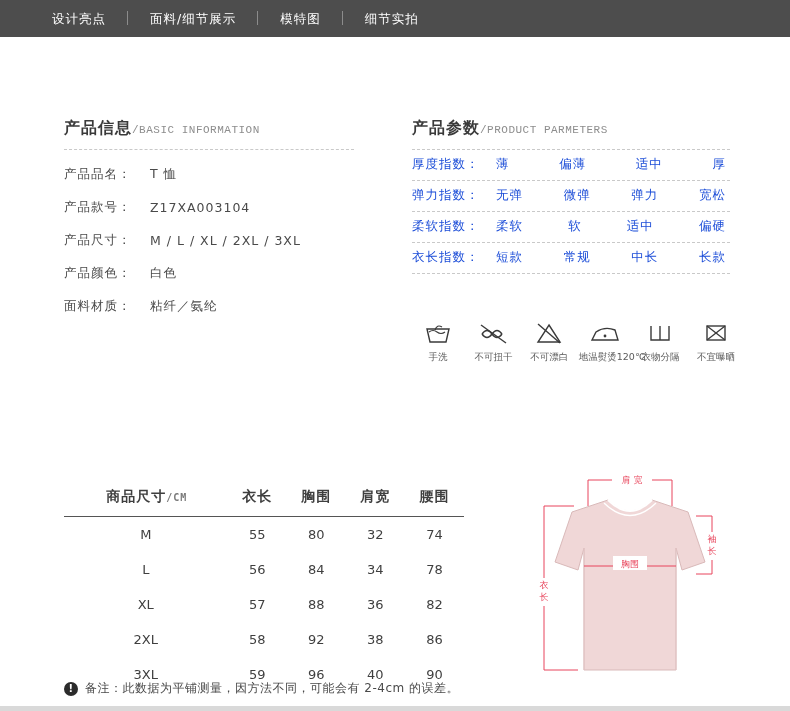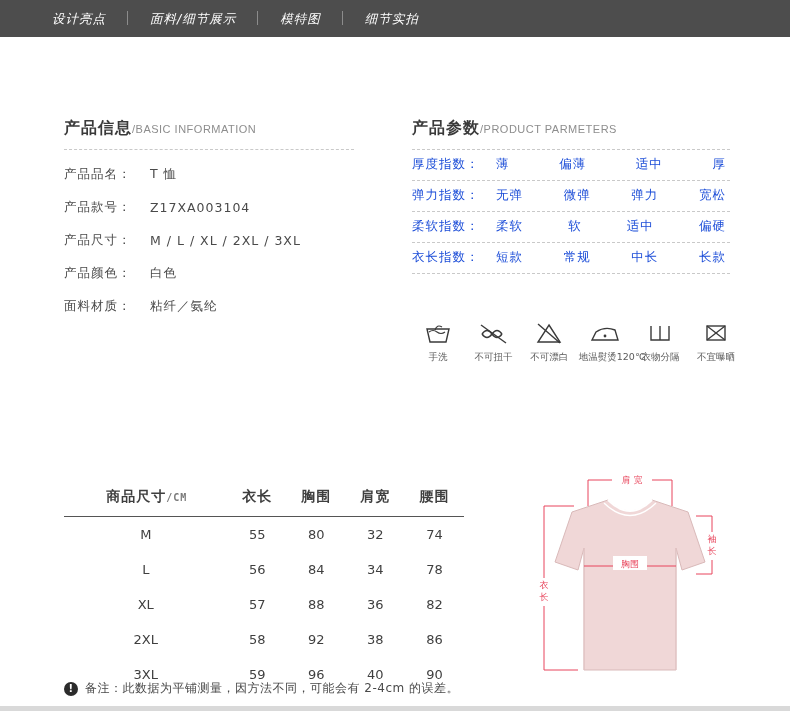--- a/index.html
+++ b/index.html
@@ -22,21 +22,20 @@
   }
   .nav-item{
     position:relative;
     color:#ffffff;
     font-size:12.5px;
     letter-spacing:1px;
     padding:0 22px;
     height:37px;
     line-height:37px;
     white-space:nowrap;
-    font-style:italic;
   }
   .nav-item .sep{
     position:absolute;right:0;top:11px;width:1px;height:14px;background:#8c8c8c;
   }
   .nav-item.active{color:#ffffff;}
   .nav-arrow{
     position:absolute;
     left:50%;top:14px;margin-left:-10px;
     width:0;height:0;
     border-left:10px solid transparent;
@@ -45,21 +44,21 @@
   }
 
   
   .sec{position:absolute;}
   .sec-title{
     font-size:16px;color:#3a3a3a;font-weight:bold;letter-spacing:1px;
     white-space:nowrap;
   }
   .sec-title .en{
     font-size:11px;color:#8d8d8d;font-weight:normal;letter-spacing:0.5px;
-    font-family:Liberation Sans, sans-serif;
+    font-family:Liberation Mono, monospace;
   }
   .dashed{
     border-bottom:1px dashed #c9c9c9;
     margin-top:10px;
   }
 
   
   .info-row{
     display:flex;align-items:center;margin-top:16px;font-size:12.5px;color:#4a4a4a;
   }

